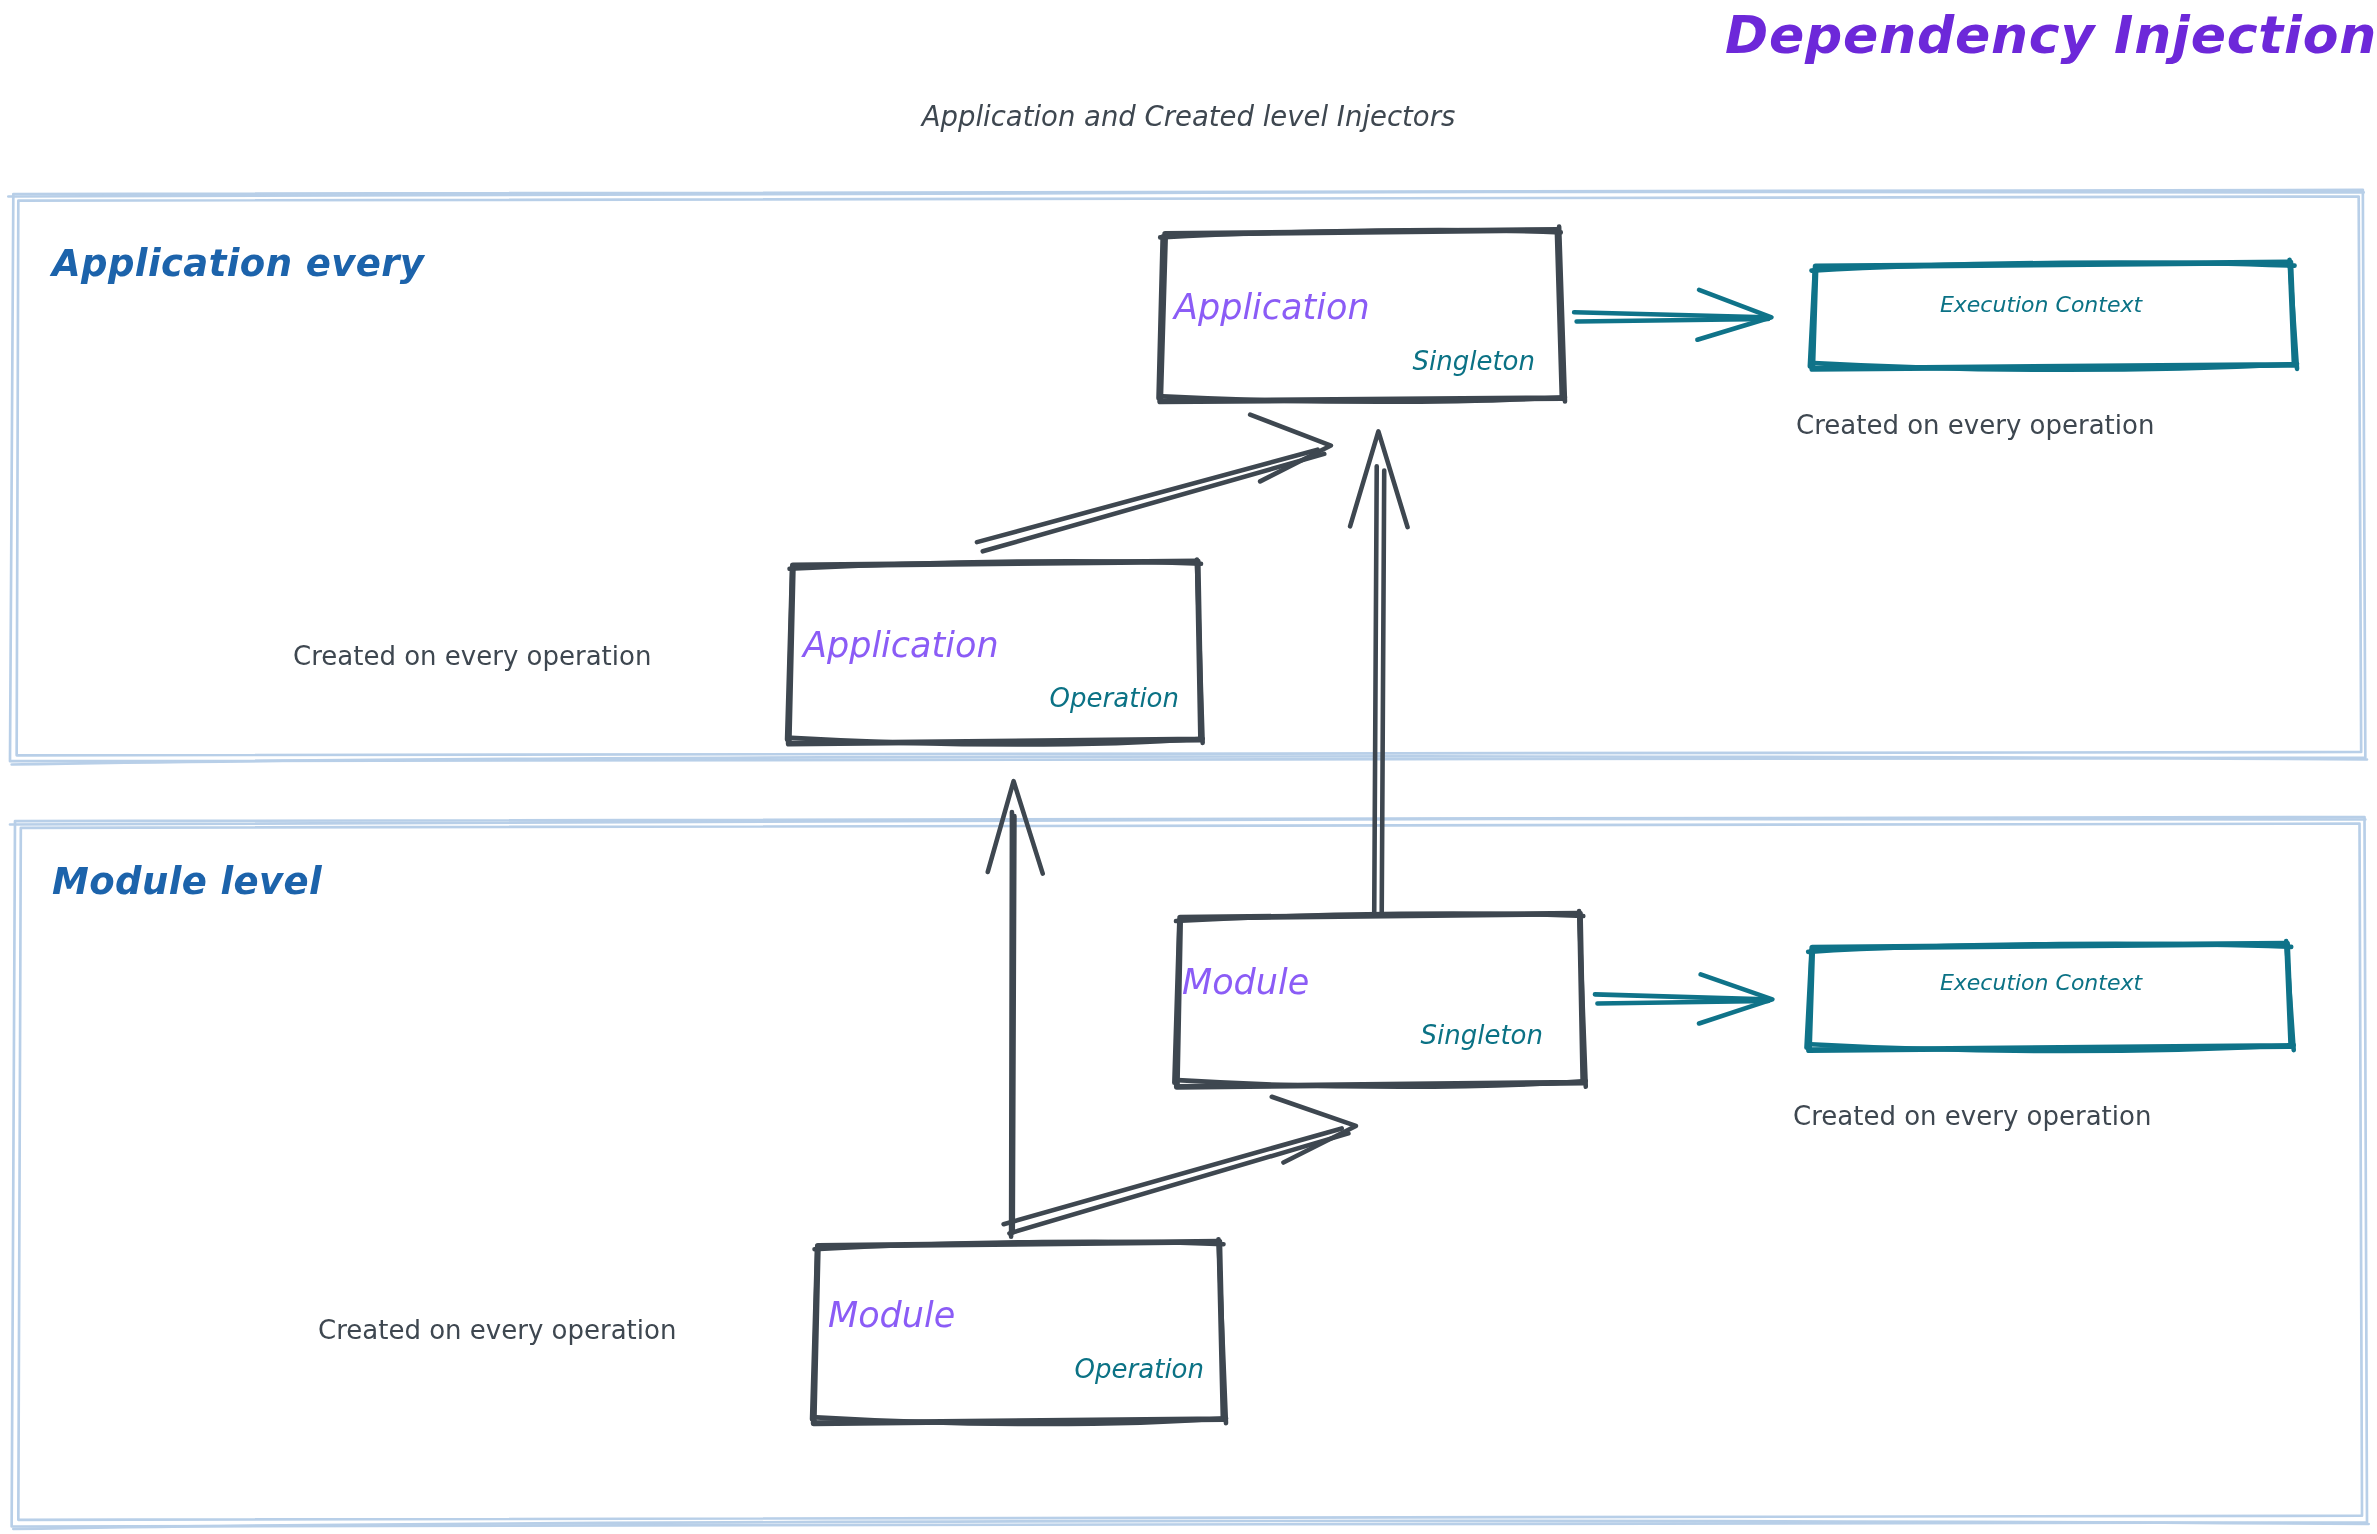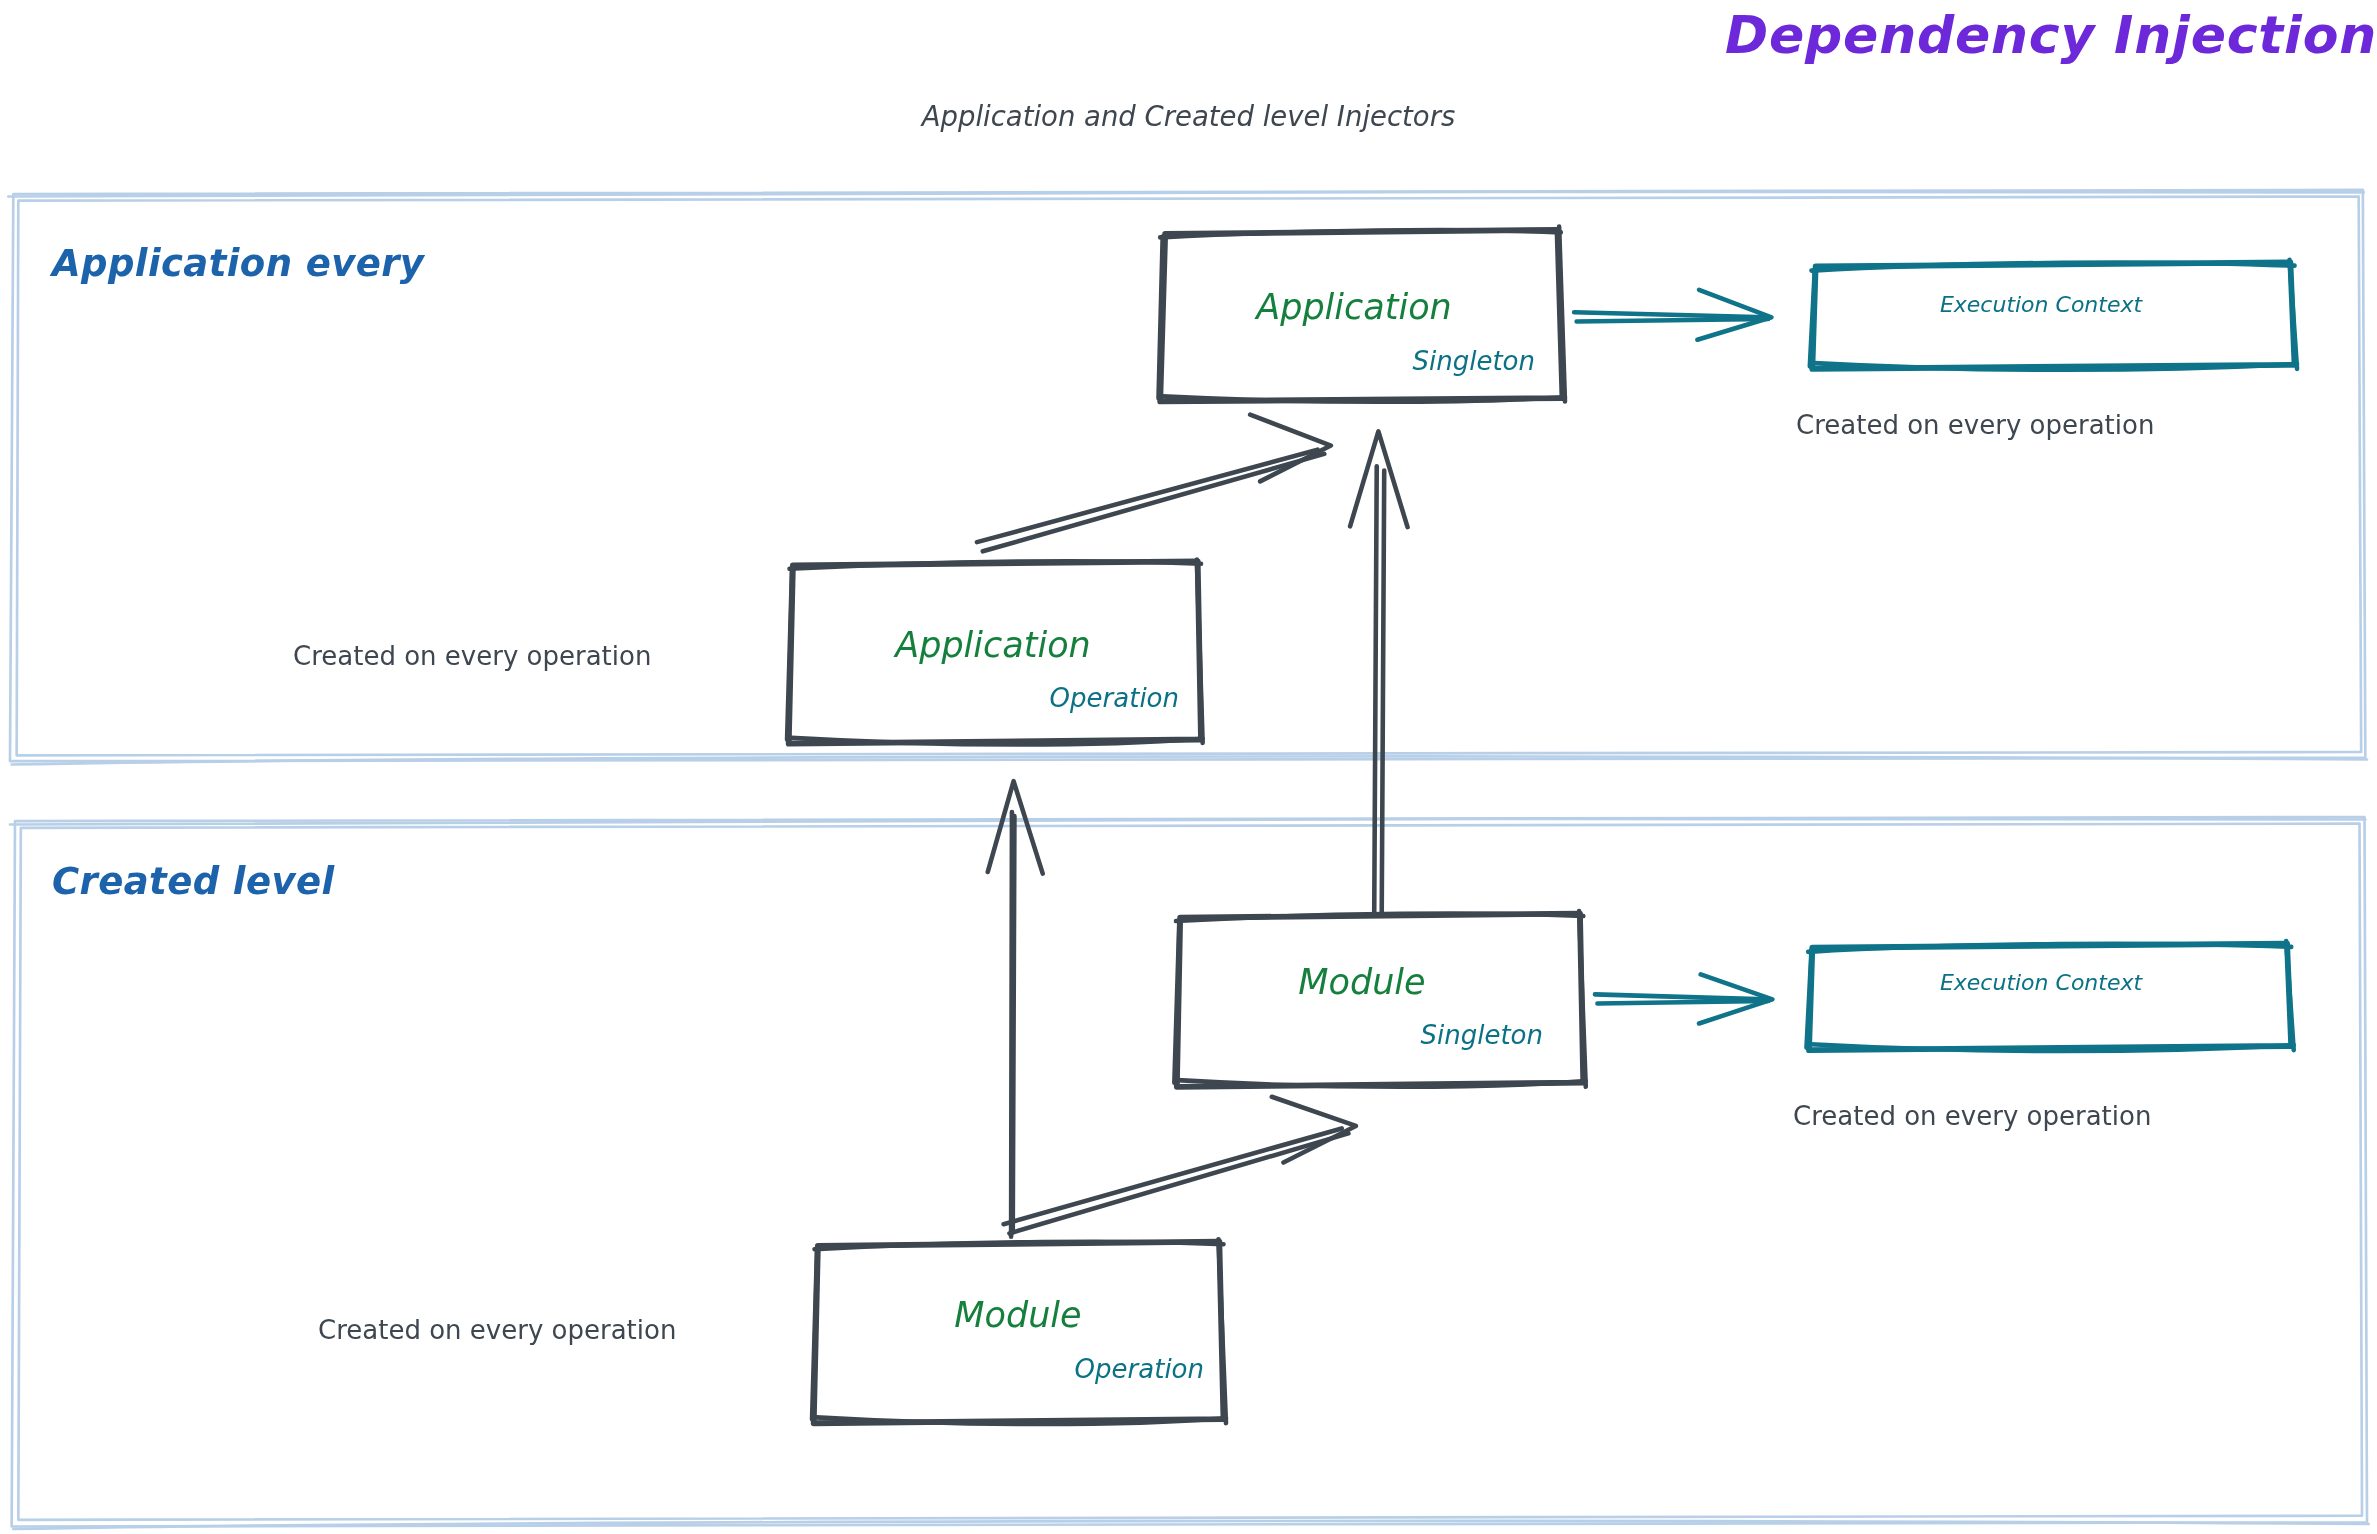--- a/index.html
+++ b/index.html
@@ -59,23 +59,23 @@
     font-style: italic;
     font-weight: 600;
     letter-spacing: 0.4px;
   }
   #lvl-app   { left: 52px;  top: 242px; }
   #lvl-mod   { left: 52px;  top: 860px; }
 
   
   .node-title {
     font-size: 35px;
-    color: #15803d;
-    font-style: italic;
-    text-align: center;
+    color: #8b5cf6;
+    font-style: italic;
+    padding-left: 16px;
   }
   .node-scope {
     font-size: 26px;
     color: #0b7285;
     font-style: italic;
     text-align: right;
   }
   .ctx-title {
     font-size: 22px;
     color: #0b7285;
@@ -218,21 +218,21 @@
       <path class="gs2" d="M1205,1470 L1611,1355"></path>
       <path class="gs2" d="M1212,1481 L1619,1361"></path>
       <path class="gs2" d="M1527,1317 L1628,1352 L1541,1396"></path>
     </g>
   </svg>
 
   <div class="txt" id="title">Dependency Injection</div>
   <div class="txt" id="subtitle">Application and Created level Injectors</div>
 
   <div class="txt level-label" id="lvl-app">Application every</div>
-  <div class="txt level-label" id="lvl-mod">Created level</div>
+  <div class="txt level-label" id="lvl-mod">Module level</div>
 
   <div class="txt node-title" id="app-sing-title">Application</div>
   <div class="txt node-scope" id="app-sing-scope">Singleton</div>
 
   <div class="txt node-title" id="app-op-title">Application</div>
   <div class="txt node-scope" id="app-op-scope">Operation</div>
 
   <div class="txt ctx-title" id="ctx-app-title">Execution Context</div>
 
   <div class="txt node-title" id="mod-sing-title">Module</div>

